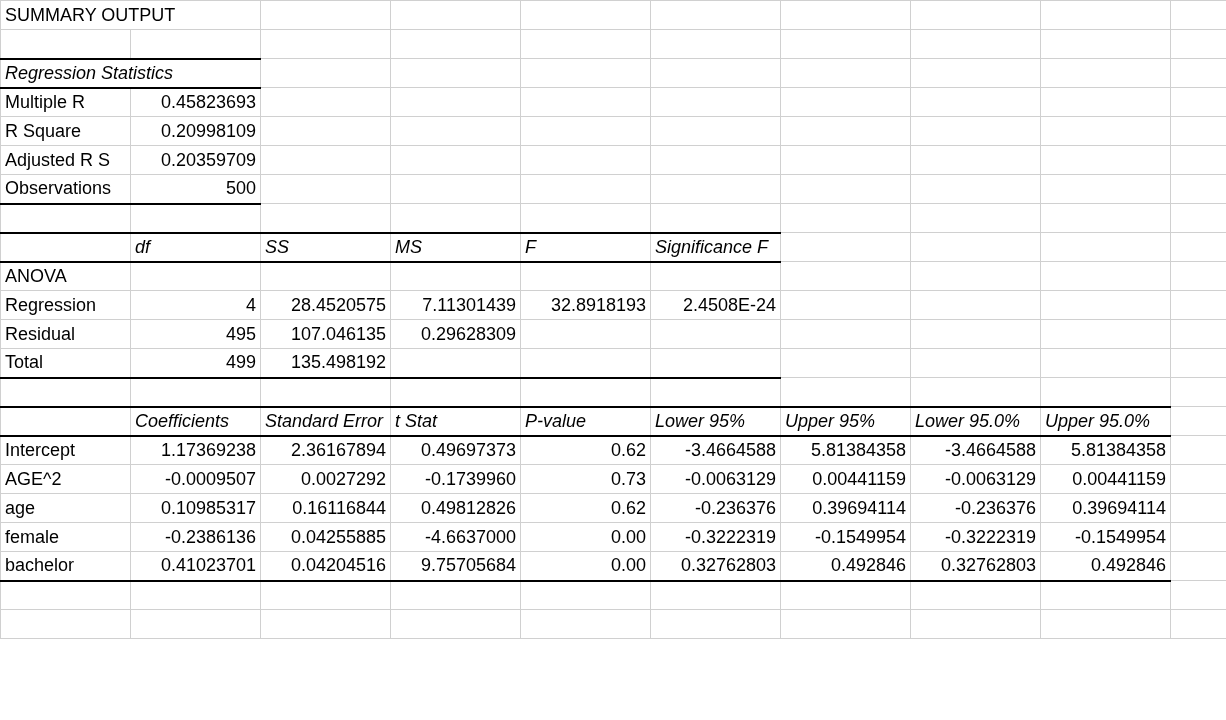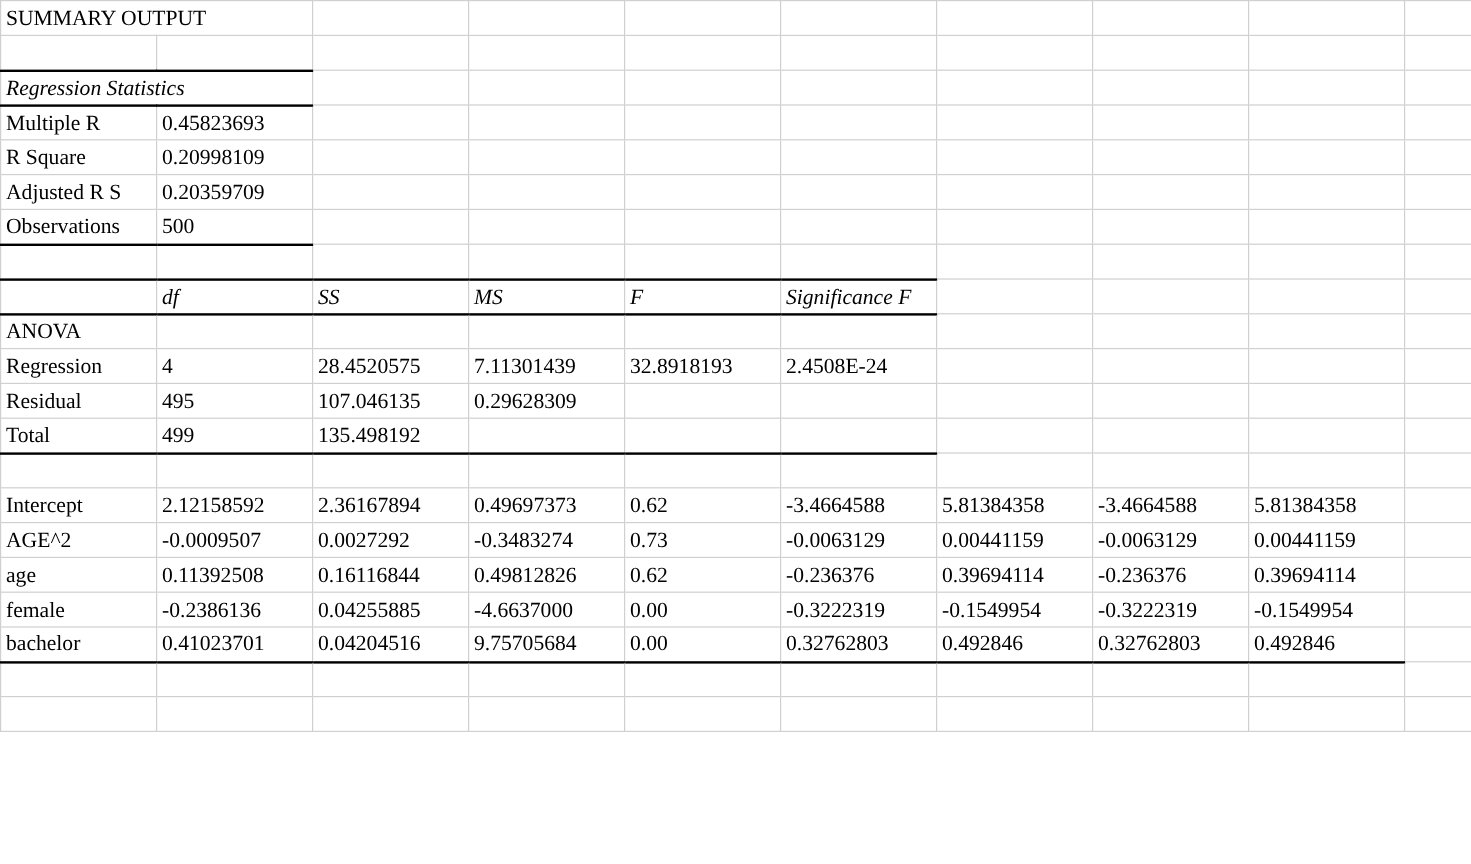--- a/index.html
+++ b/index.html
@@ -8,41 +8,40 @@
     padding: 0;
     font-family: Arial, Helvetica, sans-serif;
     font-size: 18px;
     color: #000;
     background: #fff;
   }
   table.grid {
     border-collapse: collapse;
     width: 1226px;
     table-layout: fixed;
-    font-family: Liberation Serif, serif;
   }
   table.grid td {
     border: 1px solid #d0d0d0;
     height: 29px;
     padding: 2px 4px;
     overflow: hidden;
     white-space: nowrap;
     vertical-align: middle;
   }
   .col-a { width: 130px; }
   .col-b { width: 130px; }
   .col-c { width: 130px; }
   .col-d { width: 130px; }
   .col-e { width: 130px; }
   .col-f { width: 130px; }
   .col-g { width: 130px; }
   .col-h { width: 130px; }
   .col-i { width: 130px; }
   .col-j { width: 56px;  }
-  .num { text-align: left; }
+  .num { text-align: right; }
   .cnt { text-align: left; font-style: italic; }
   .lft { text-align: left; }
 
   
   .bt { border-top: 2px solid #000 !important; }
   .bb { border-bottom: 2px solid #000 !important; }
 </style>
 </head>
 <body>
 
@@ -235,50 +234,62 @@
         <td></td>
         <td></td>
         <td></td>
         <td></td>
         <td></td>
         <td></td>
         <td></td>
         <td></td>
       </tr>
 
+  <tr>
+    <td class="bt bb"></td>
+    <td class="cnt bt bb">Coefficients</td>
+    <td class="cnt bt bb">Standard Error</td>
+    <td class="cnt bt bb">t Stat</td>
+    <td class="cnt bt bb">P-value</td>
+    <td class="cnt bt bb">Lower 95%</td>
+    <td class="cnt bt bb">Upper 95%</td>
+    <td class="cnt bt bb">Lower 95.0%</td>
+    <td class="cnt bt bb">Upper 95.0%</td>
+    <td></td>
+  </tr>
 
   <tr>
     <td class="lft">Intercept</td>
-    <td class="num">2.12158592</td>
+    <td class="num">1.17369238</td>
     <td class="num">2.36167894</td>
     <td class="num">0.49697373</td>
     <td class="num">0.62</td>
     <td class="num">-3.4664588</td>
     <td class="num">5.81384358</td>
     <td class="num">-3.4664588</td>
     <td class="num">5.81384358</td>
     <td></td>
   </tr>
 
   <tr>
     <td class="lft">AGE^2</td>
     <td class="num">-0.0009507</td>
     <td class="num">0.0027292</td>
-    <td class="num">-0.3483274</td>
+    <td class="num">-0.1739960</td>
     <td class="num">0.73</td>
     <td class="num">-0.0063129</td>
     <td class="num">0.00441159</td>
     <td class="num">-0.0063129</td>
     <td class="num">0.00441159</td>
     <td></td>
   </tr>
 
   <tr>
     <td class="lft">age</td>
-    <td class="num">0.11392508</td>
+    <td class="num">0.10985317</td>
     <td class="num">0.16116844</td>
     <td class="num">0.49812826</td>
     <td class="num">0.62</td>
     <td class="num">-0.236376</td>
     <td class="num">0.39694114</td>
     <td class="num">-0.236376</td>
     <td class="num">0.39694114</td>
     <td></td>
   </tr>
 

